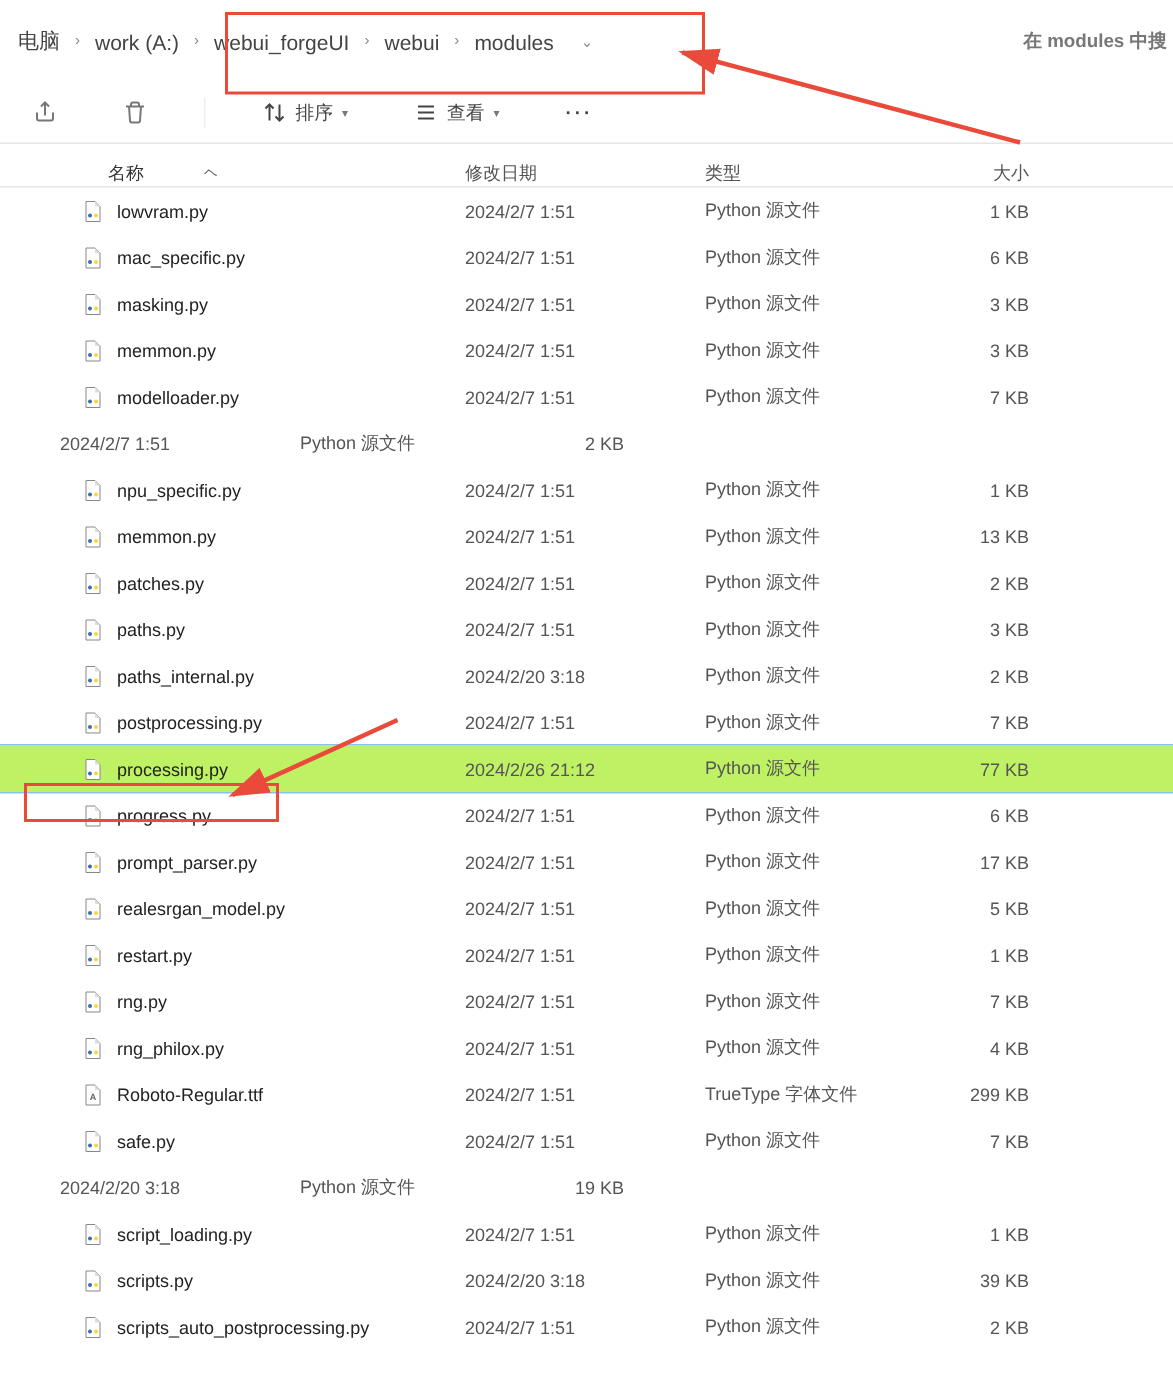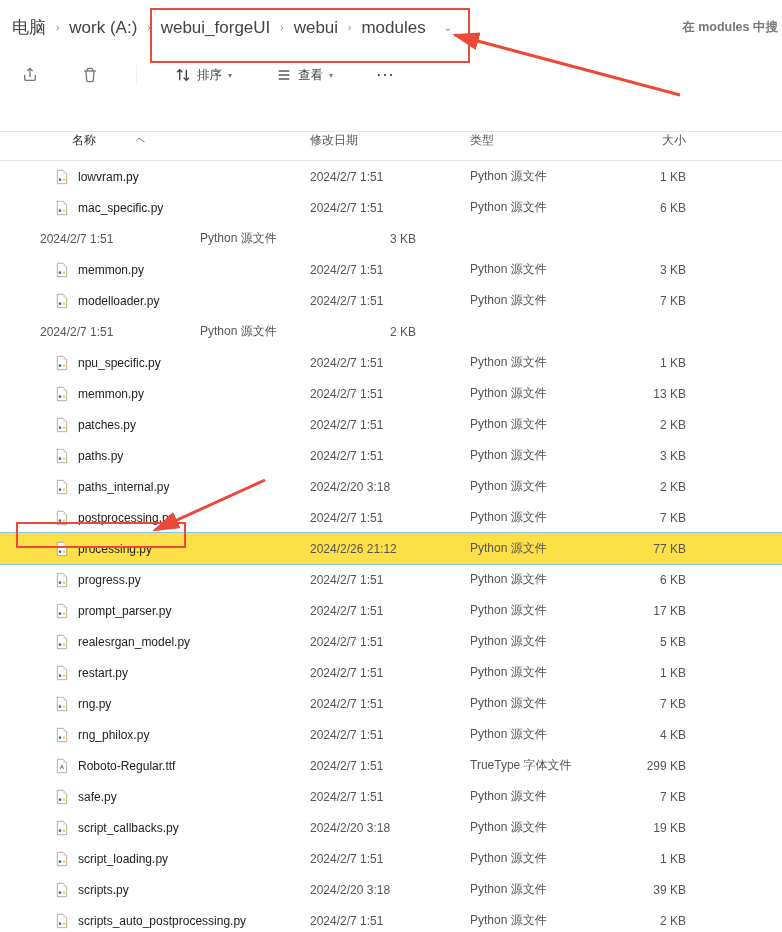--- a/index.html
+++ b/index.html
@@ -1,36 +1,36 @@
 <!DOCTYPE html>
 <html><head>
 <meta charset="utf-8">
 <style>
   * { box-sizing: border-box; margin: 0; padding: 0; }
   body { font-family: "Microsoft YaHei", "Segoe UI", sans-serif; font-size: 12px; background: #fff; width: 782px; height: 932px; overflow: hidden; position: relative; }
   .top-bar { height: 55px; display: flex; align-items: center; padding: 0 4px; position: relative; }
   .breadcrumb { display: flex; align-items: center; height: 100%; color: #444; }
-  .bc-item { padding: 0 8px; cursor: pointer; font-size: 17px; }
+  .bc-item { padding: 0 8px; cursor: pointer; font-size: 14px; }
   .bc-sep { color: #888; padding: 0 2px; font-size: 10px; }
   .highlight-box { position: absolute; border: 2px solid #e94a3a; pointer-events: none; }
   .search-area { margin-left: auto; color: #777; font-size: 12.5px; font-weight: bold; }
   .toolbar { height: 40px; display: flex; align-items: center; padding: 0 14px; gap: 28px; }
   .tb-btn { display: flex; align-items: center; gap: 6px; padding: 4px 8px; cursor: pointer; color: #444; font-size: 12.5px; }
   .tb-btn svg, .tb-btn .iconbox { width: 16px; height: 16px; }
   .tb-sep { width:1px; height:20px; background:#eee; margin:0 2px; }
-  .list-header { display: flex; border-top: 1px solid #e6e6e6; border-bottom: 1px solid #e6e6e6; height: 30px; align-items: flex-start; color: #333; font-size: 12px; position: relative; margin-top: 36px; }
+  .list-header { display: flex; border-top: 1px solid #e6e6e6; border-bottom: 1px solid #e6e6e6; height: 30px; align-items: flex-end; color: #333; font-size: 12px; position: relative; }
   .col-checkbox { width: 20px; flex-shrink:0; }
   .col-name { width: 270px; padding-left: 52px; display:flex; align-items:center; gap:40px; }
   .col-date { width: 140px; }
   .col-type { width: 130px; }
   .col-size { width: 70px; text-align: right; padding-right: 4px; }
   .list-header .col-name .sort-caret { font-size:9px; color:#555; }
   .file-list { }
   .file-row { display: flex; height: 31px; align-items: center; cursor: pointer; position:relative; }
-  .file-row.selected { background: #fde047; outline: 1px solid #88c3ef; }
+  .file-row.selected { background: #bef264; outline: 1px solid #88c3ef; }
   .file-row .col-name { display:flex; align-items:center; padding-left:12px; gap:8px; }
   .file-icon { width: 16px; height: 16px; display:inline-flex; align-items:center; justify-content:center; }
   .file-name { font-size: 12px; color: #222; }
   .col-date, .col-type, .col-size { font-size: 12px; color: #555; }
   .arrow { position:absolute; pointer-events:none; }
   .arrow svg { overflow: visible; }
 </style>
 </head>
 <body>
 
@@ -143,20 +143,32 @@
       </div>
       <div class="col-checkbox"></div>
       <div class="col-date">2024/2/7 1:51</div>
       <div class="col-checkbox"></div>
       <div class="col-type">Python 源文件</div>
       <div class="col-checkbox"></div>
       <div class="col-size">6 KB</div>
     </div>
     <div class="file-row">
       <div class="col-checkbox"></div>
+      <div class="col-name">
+        <span style="width:14px;"></span>
+        <span class="file-icon">
+          <svg viewBox="0 0 24 24" width="16" height="16">
+            <path fill="#fefefe" stroke="#888" d="M5 2h9l5 5v15H5z"></path>
+            <path fill="#ddd" d="M14 2v5h5"></path>
+            <circle cx="9" cy="16" r="2" fill="#3572A5"></circle>
+            <circle cx="15" cy="16" r="2" fill="#FFD43B"></circle>
+          </svg>
+        </span>
+        <span class="file-name">masking.py</span>
+      </div>
       <div class="col-checkbox"></div>
       <div class="col-date">2024/2/7 1:51</div>
       <div class="col-checkbox"></div>
       <div class="col-type">Python 源文件</div>
       <div class="col-checkbox"></div>
       <div class="col-size">3 KB</div>
     </div>
     <div class="file-row">
       <div class="col-checkbox"></div>
       <div class="col-name">
@@ -517,32 +529,20 @@
       </div>
       <div class="col-checkbox"></div>
       <div class="col-date">2024/2/7 1:51</div>
       <div class="col-checkbox"></div>
       <div class="col-type">Python 源文件</div>
       <div class="col-checkbox"></div>
       <div class="col-size">7 KB</div>
     </div>
     <div class="file-row">
       <div class="col-checkbox"></div>
-      <div class="col-name">
-        <span style="width:14px;"></span>
-        <span class="file-icon">
-          <svg viewBox="0 0 24 24" width="16" height="16">
-            <path fill="#fefefe" stroke="#888" d="M5 2h9l5 5v15H5z"></path>
-            <path fill="#ddd" d="M14 2v5h5"></path>
-            <circle cx="9" cy="16" r="2" fill="#3572A5"></circle>
-            <circle cx="15" cy="16" r="2" fill="#FFD43B"></circle>
-          </svg>
-        </span>
-        <span class="file-name">script_callbacks.py</span>
-      </div>
       <div class="col-checkbox"></div>
       <div class="col-date">2024/2/20 3:18</div>
       <div class="col-checkbox"></div>
       <div class="col-type">Python 源文件</div>
       <div class="col-checkbox"></div>
       <div class="col-size">19 KB</div>
     </div>
     <div class="file-row">
       <div class="col-checkbox"></div>
       <div class="col-name">

